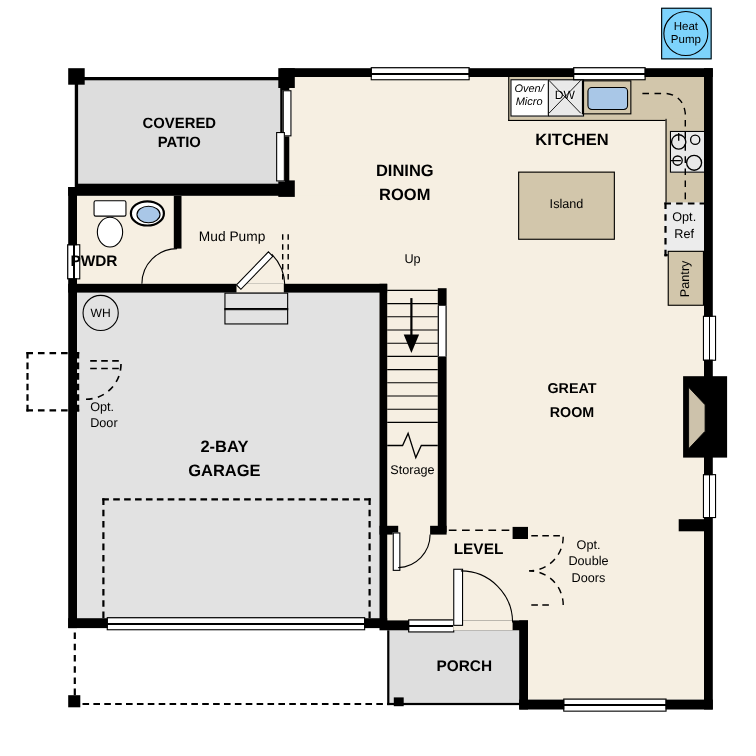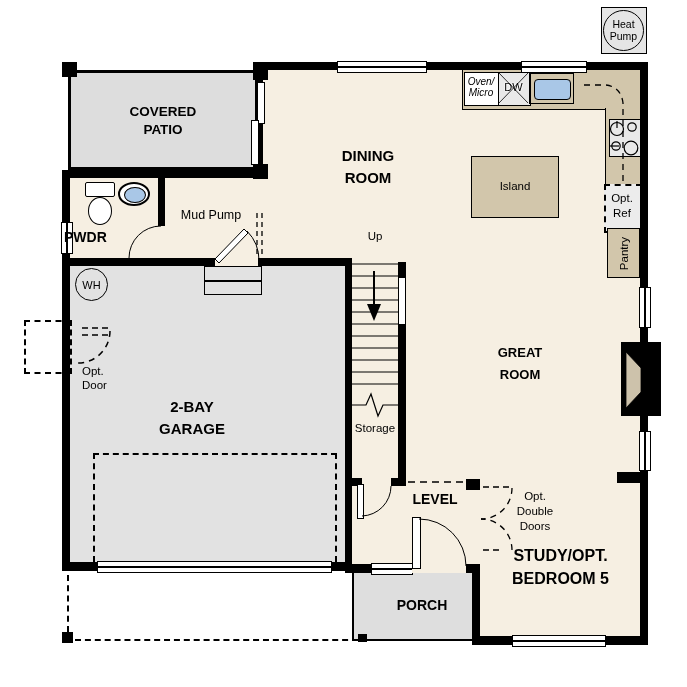--- a/index.html
+++ b/index.html
@@ -163,36 +163,35 @@
 
     <polygon points="626,352 641,368 641,392 626,408" fill="#cdc2ab" stroke="#000" stroke-width="0.8"></polygon>
   </svg>
 
   <div class="lbl" style="left:88px;top:103px;width:150px;font-size:13.5px;line-height:18px;">COVERED
 PATIO</div>
   <div class="lbl" style="left:64px;top:229px;width:62px;font-size:14px;text-align:left;">PWDR</div>
   <div class="lbl sm" style="left:178px;top:208px;width:66px;font-size:12.5px;">Mud Pump</div>
   <div class="lbl" style="left:300px;top:145px;width:136px;font-size:15px;line-height:22px;">DINING
 ROOM</div>
+  <div class="lbl" style="left:455px;top:119px;width:130px;font-size:15px;">KITCHEN</div>
   <div class="lbl" style="left:455px;top:342px;width:130px;font-size:13px;line-height:22px;">GREAT
 ROOM</div>
-  <div class="lbl" style="left:118px;top:396px;width:148px;font-size:15px;line-height:22px;">2-BAY
+  <div class="lbl" style="left:130px;top:396px;width:148px;font-size:15px;line-height:22px;">2-BAY
 GARAGE</div>
   <div class="lbl sm" style="left:352px;top:230px;width:46px;font-size:11.5px;">Up</div>
   <div class="lbl sm" style="left:345px;top:422px;width:60px;font-size:11.5px;">Storage</div>
   <div class="lbl" style="left:404px;top:491px;width:62px;font-size:14px;">LEVEL</div>
   <div class="lbl" style="left:352px;top:597px;width:140px;font-size:14px;">PORCH</div>
-  <div class="lbl" style="left:478px;top:544px;width:165px;font-size:16px;line-height:23px;">STUDY/OPT.
-BEDROOM 5</div>
   <div class="lbl sm" style="left:502px;top:489px;width:66px;font-size:11.5px;line-height:15px;">Opt.
 Double
 Doors</div>
   <div class="lbl sm" style="left:82px;top:364px;width:36px;font-size:11.5px;line-height:14px;text-align:left;">Opt.
 Door</div>
 
-  <div class="abs" style="left:601px;top:7px;width:46px;height:47px;background:#e5e5e5;border:1.5px solid #000;box-sizing:border-box;">
+  <div class="abs" style="left:601px;top:7px;width:46px;height:47px;background:#7dd3fc;border:1.5px solid #000;box-sizing:border-box;">
     <div class="abs flexc" style="left:1px;top:2px;width:39px;height:39px;border:1px solid #000;border-radius:50%;">
       <span class="sm" style="font-size:10.5px;line-height:11.5px;white-space:pre-line;text-align:center;">Heat
 Pump</span>
     </div>
   </div>
 
 </div>
 
 </body></html>

